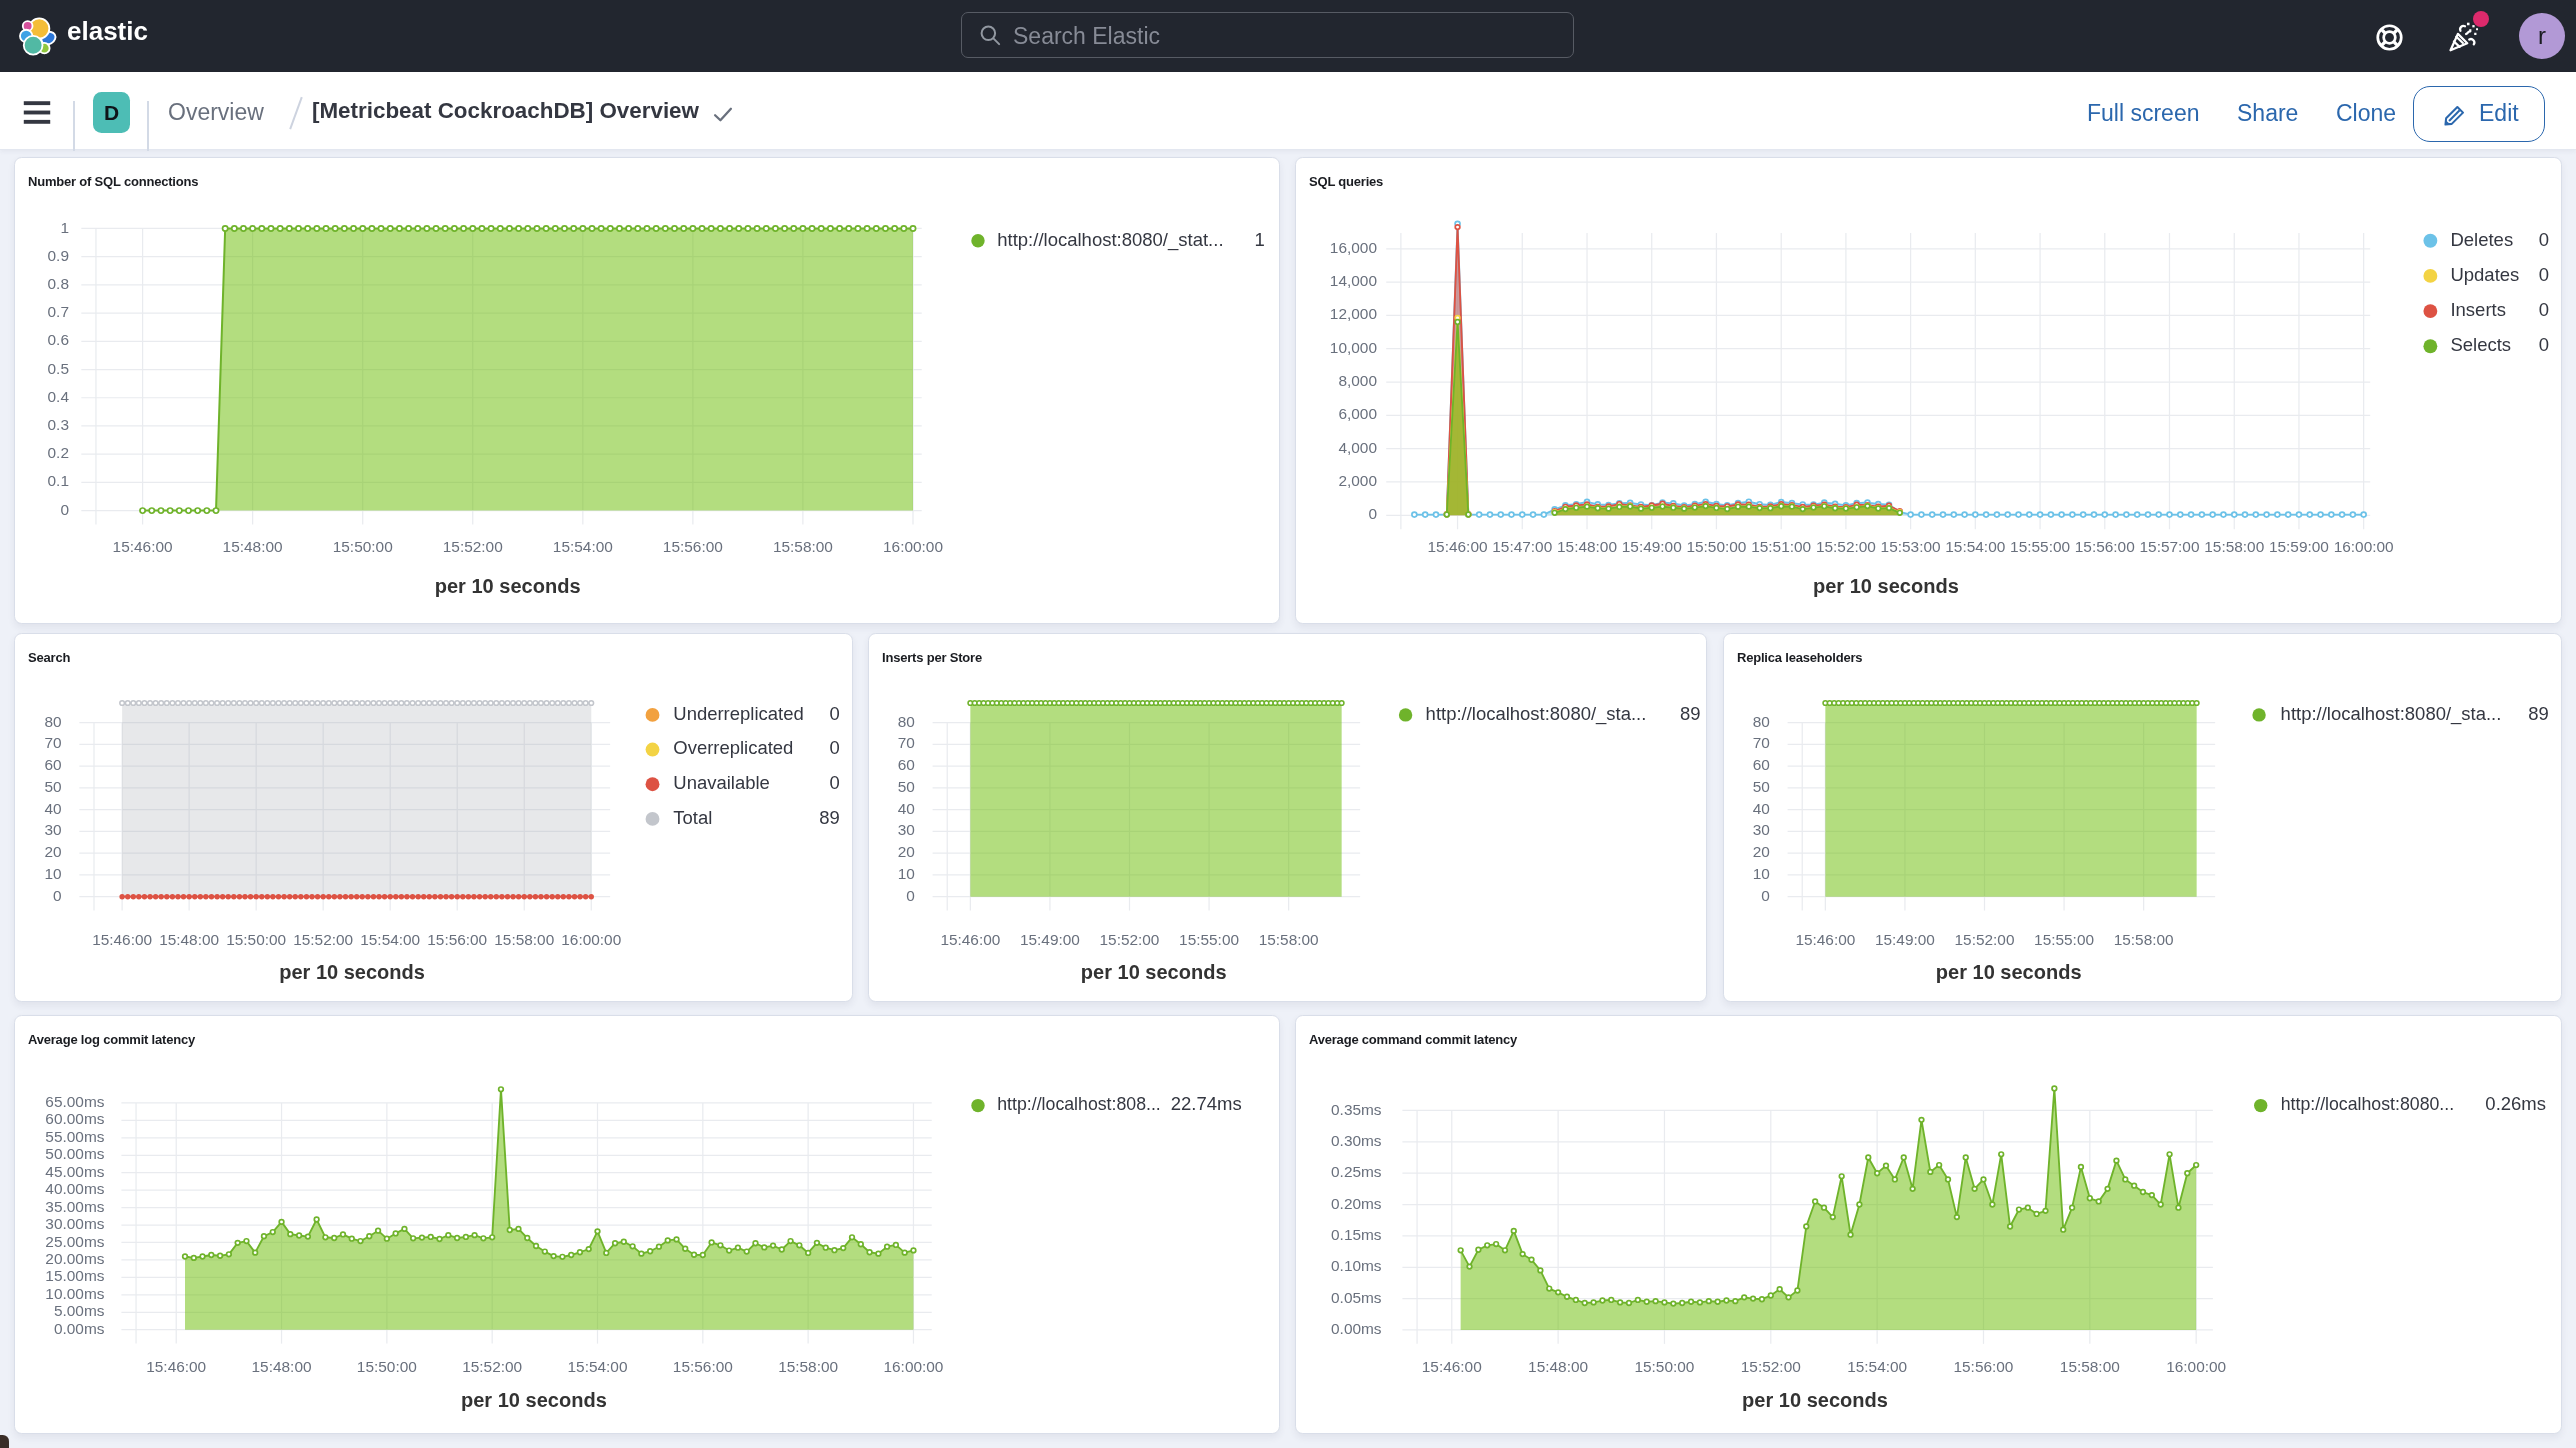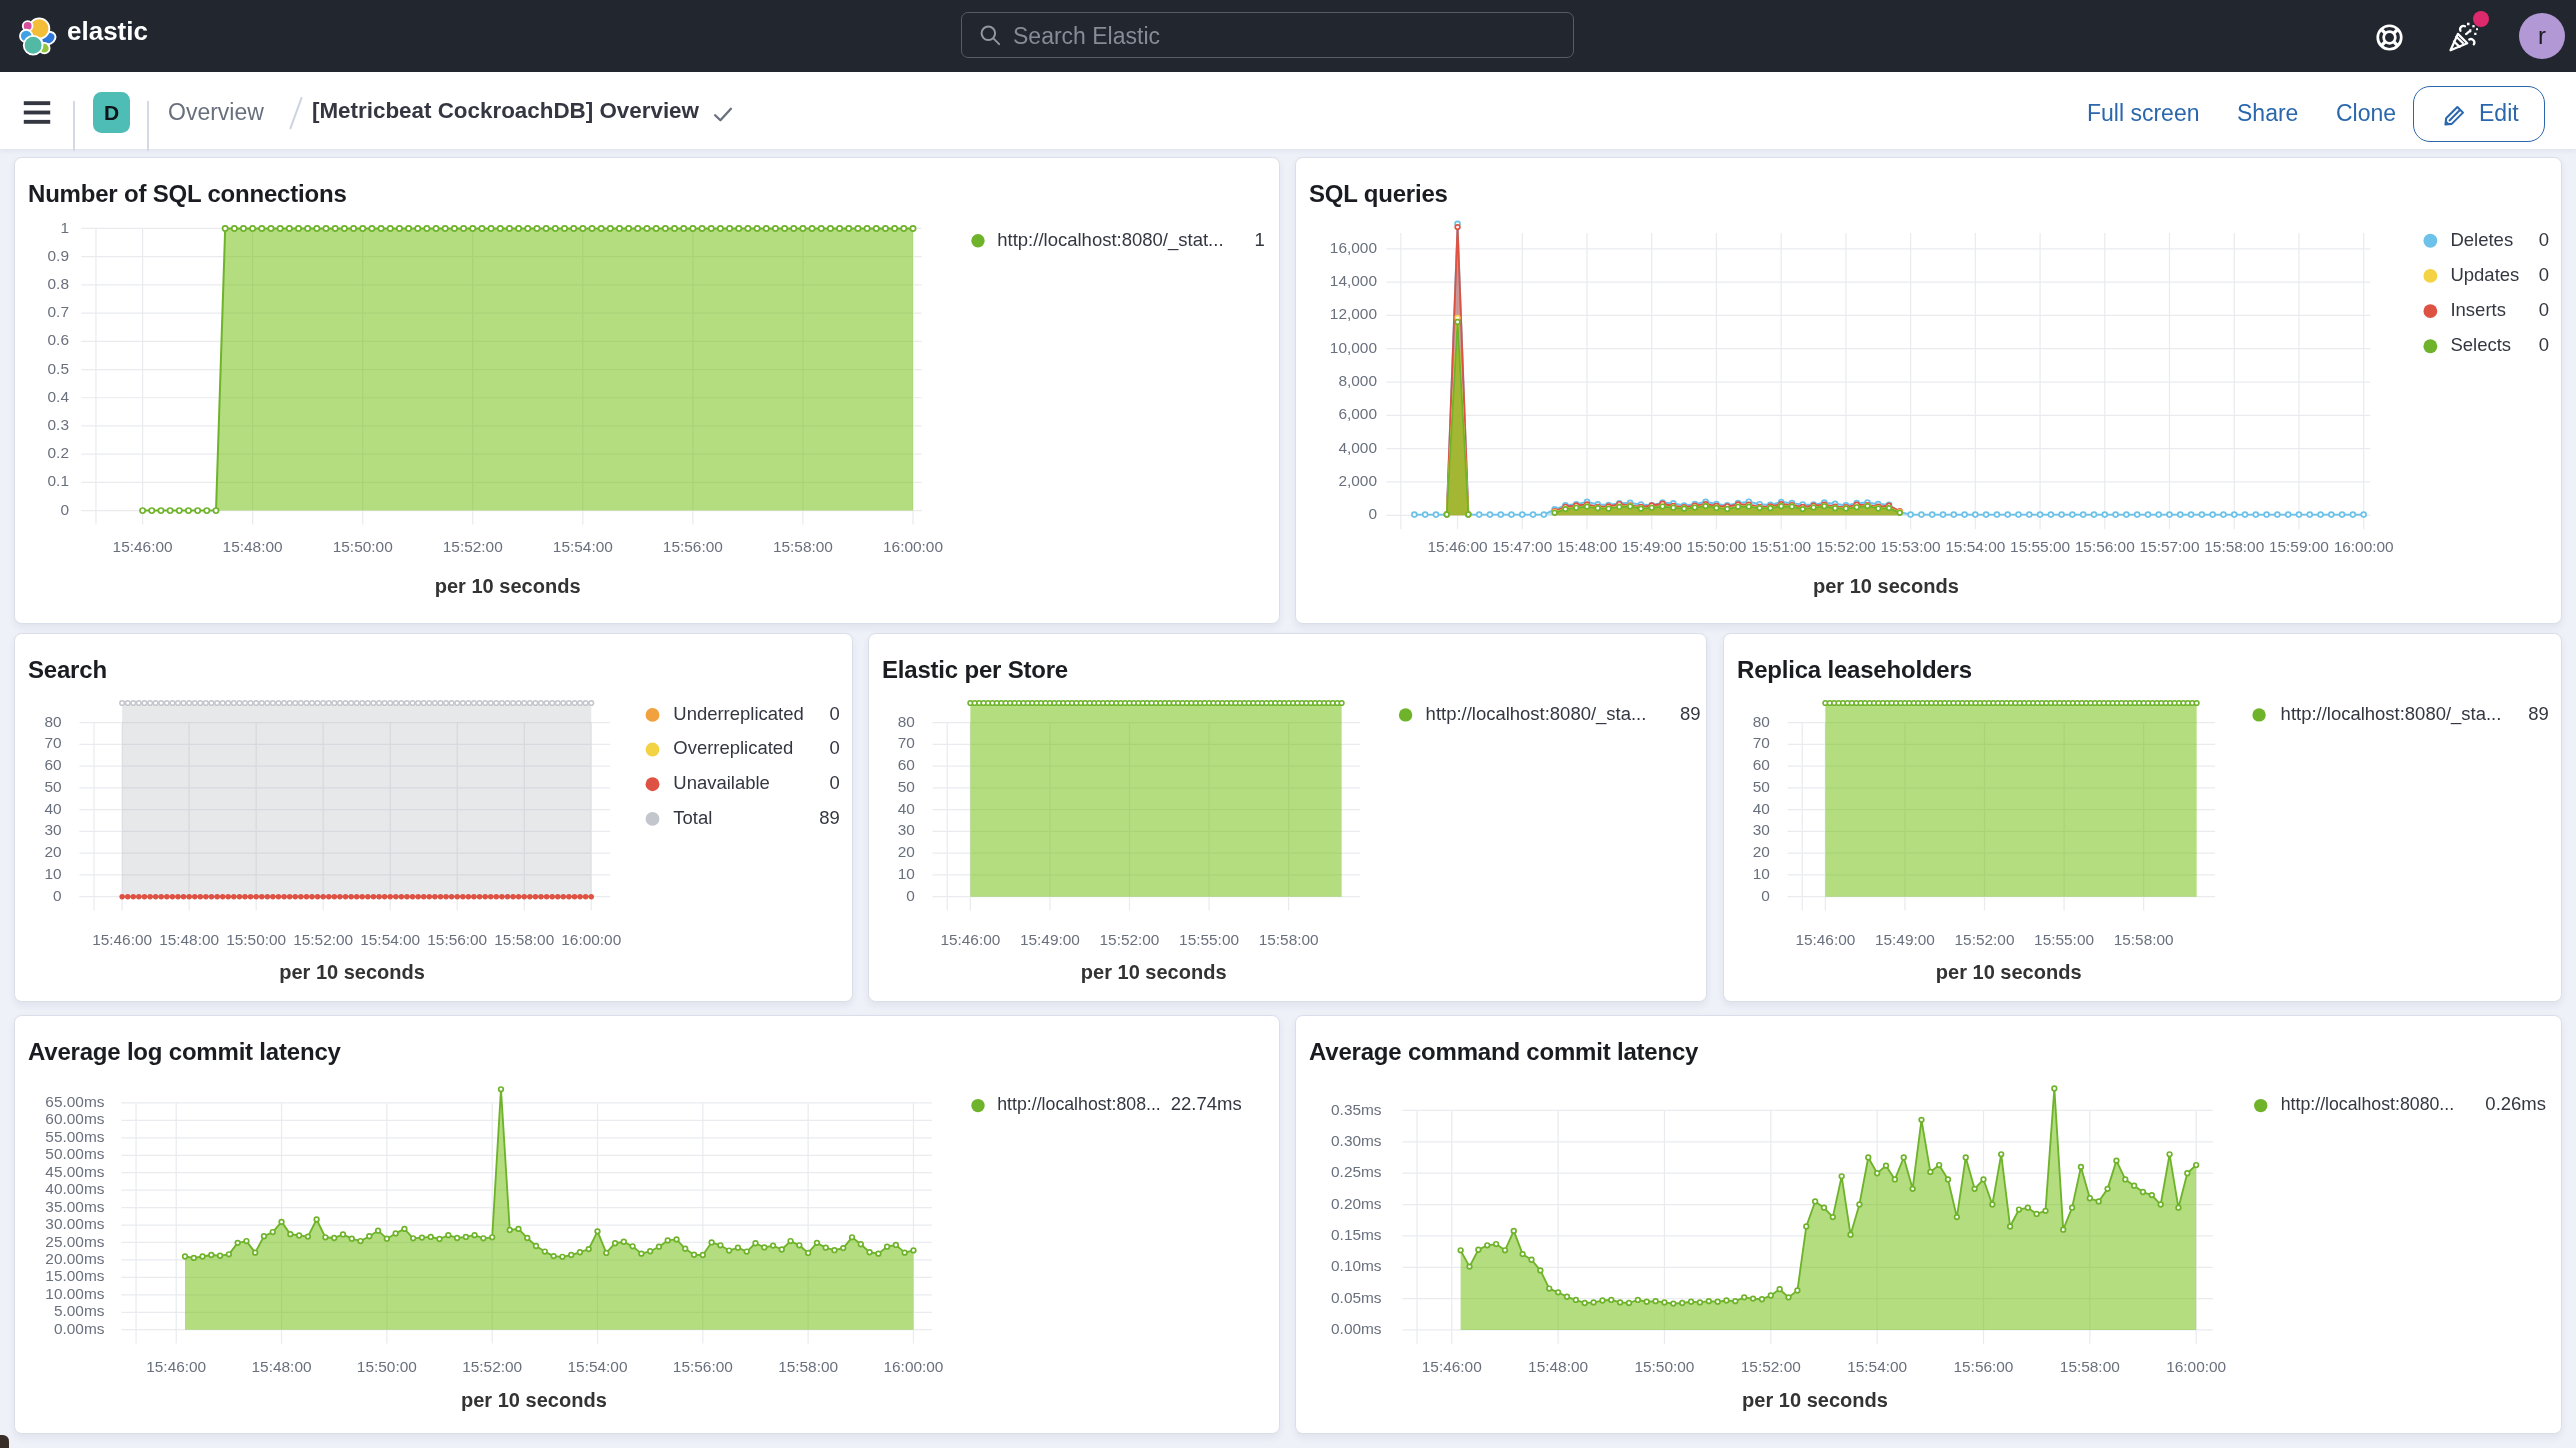--- a/index.html
+++ b/index.html
@@ -2,21 +2,21 @@
 <html style="font-size:12.3px"><head><meta charset="utf-8"><title>[Metricbeat CockroachDB] Overview - Elastic</title>
 <style>
 * { margin:0; padding:0; box-sizing:border-box; }
 html,body { width:2576px; height:1448px; overflow:hidden; background:#eef1f8;
   font-family:"Liberation Sans",sans-serif; }
 .header { position:absolute; left:0; top:0; width:2576px; height:72px; background:#22262f; }
 .navbar { position:absolute; left:0; top:72px; width:2576px; height:78px; background:#fff;
   border-bottom:1.5px solid #e3e7f0; box-shadow:0 2.3px 3.9px rgba(50,60,90,.05); }
 .panel { position:absolute; background:#fff; border:1.2px solid #d9dee9; border-radius:7.7px;
   box-shadow:0 3.1px 7.7px rgba(50,60,90,.07); overflow:hidden; }
-.ptitle { position:absolute; left:13px; top:22px; font-size:24px; font-weight:bold; color:#1a1c21; letter-spacing:-0.2px; }
+.ptitle { position:absolute; left:13px; top:16px; font-size:13px; font-weight:bold; color:#1a1c21; letter-spacing:-0.2px; }
 .hlink { position:absolute; top:100px; font-size:23px; color:#2b67ad; white-space:nowrap;margin-left:29px; }
 svg text { font-family:"Liberation Sans",sans-serif; }
 </style></head>
 <body>
 <div class="header"></div>
 <div class="navbar"></div>
 <svg width="39" height="40" viewBox="0 0 32 32" style="position:absolute;left:18.5px;top:16px">
 <g stroke="#fff" stroke-width="1.5">
 <ellipse cx="24.2" cy="17.8" rx="6.0" ry="4.8" fill="#2c77d8" transform="rotate(-30 24.2 17.8)"></ellipse>
 <circle cx="16.6" cy="9.8" r="8.3" fill="#f4bd38"></circle>
@@ -727,21 +727,21 @@
       <text x="1088" y="971" font-size="24" fill="#343741" text-anchor="end" dominant-baseline="middle">0</text>
       <circle cx="845" cy="1016" r="9" fill="#dd5243"></circle>
       <text x="872" y="1016" font-size="24" fill="#343741" dominant-baseline="middle">Unavailable</text>
       <text x="1088" y="1016" font-size="24" fill="#343741" text-anchor="end" dominant-baseline="middle">0</text>
       <circle cx="845" cy="1061" r="9" fill="#c3c6cc"></circle>
       <text x="872" y="1061" font-size="24" fill="#343741" dominant-baseline="middle">Total</text>
       <text x="1088" y="1061" font-size="24" fill="#343741" text-anchor="end" dominant-baseline="middle">89</text>
     </svg>
   </div>
 <div class="panel" style="left:868px;top:633px;width:839px;height:369px">
-    <div class="ptitle">Elastic per Store</div>
+    <div class="ptitle">Inserts per Store</div>
     <svg width="839" height="369" viewBox="1126 821 1088 479" style="position:absolute;left:0;top:0">
       <line x1="1208.0" y1="1162.0" x2="1763.0" y2="1162.0" stroke="#e9ebef" stroke-width="1.6"></line>
       <line x1="1208.0" y1="1133.8" x2="1763.0" y2="1133.8" stroke="#e9ebef" stroke-width="1.6"></line>
       <line x1="1208.0" y1="1105.5" x2="1763.0" y2="1105.5" stroke="#e9ebef" stroke-width="1.6"></line>
       <line x1="1208.0" y1="1077.2" x2="1763.0" y2="1077.2" stroke="#e9ebef" stroke-width="1.6"></line>
       <line x1="1208.0" y1="1049.0" x2="1763.0" y2="1049.0" stroke="#e9ebef" stroke-width="1.6"></line>
       <line x1="1208.0" y1="1020.8" x2="1763.0" y2="1020.8" stroke="#e9ebef" stroke-width="1.6"></line>
       <line x1="1208.0" y1="992.5" x2="1763.0" y2="992.5" stroke="#e9ebef" stroke-width="1.6"></line>
       <line x1="1208.0" y1="964.2" x2="1763.0" y2="964.2" stroke="#e9ebef" stroke-width="1.6"></line>
       <line x1="1208.0" y1="936.0" x2="1763.0" y2="936.0" stroke="#e9ebef" stroke-width="1.6"></line>

